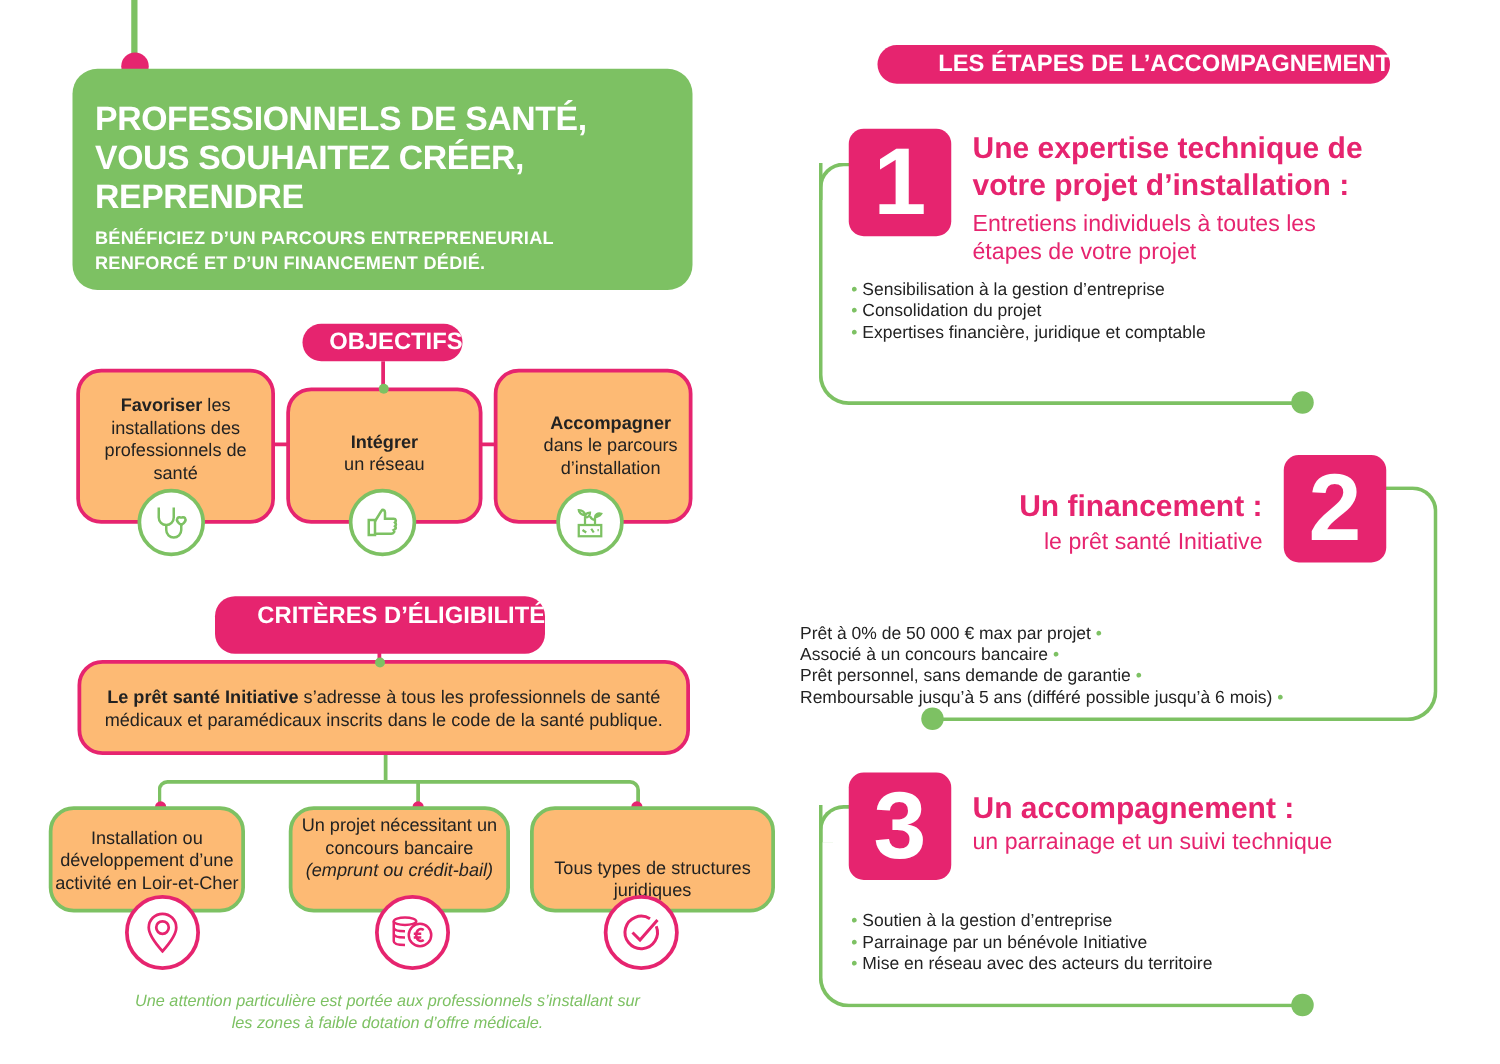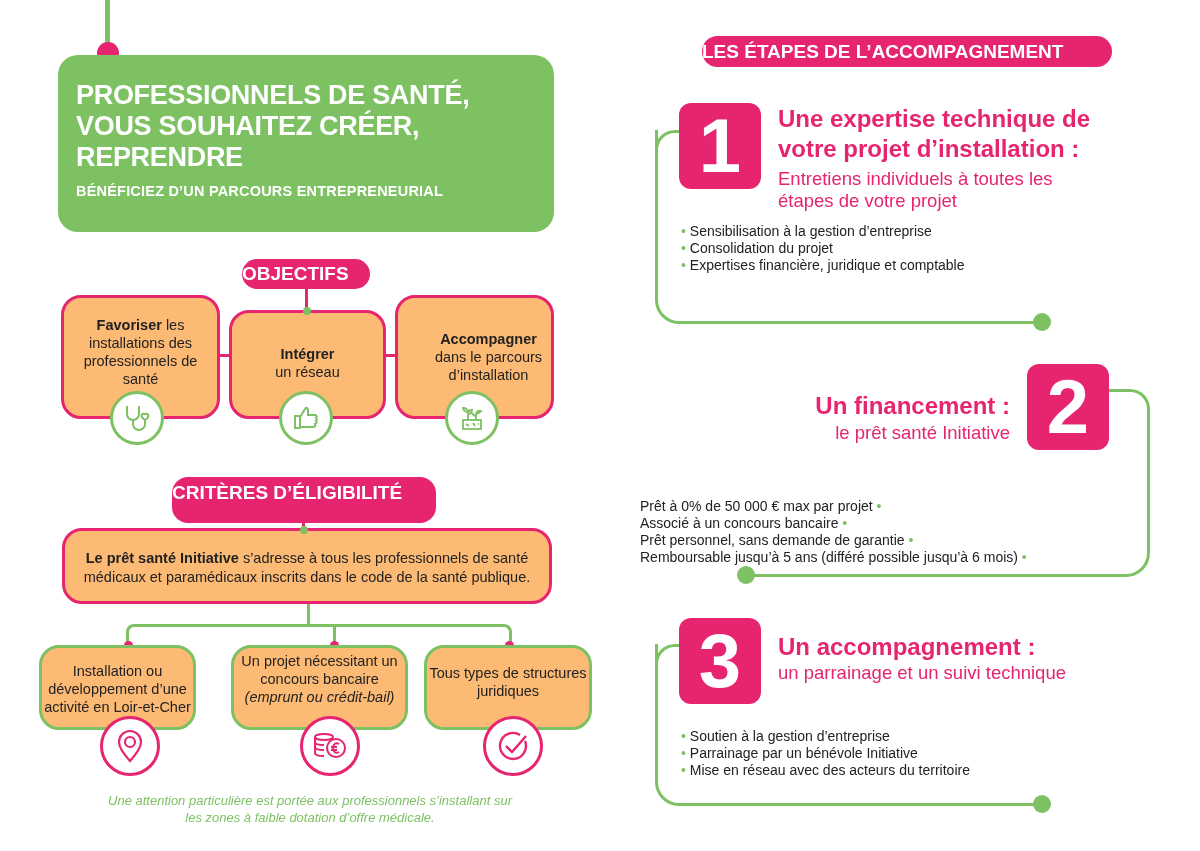--- a/index.html
+++ b/index.html
@@ -8,21 +8,21 @@
   .abs { position:absolute; }
   :root { --pink:#e6246f; --green:#7dc163; }
 
   
   .top-line { left:105px; top:0; width:5px; height:50px; background:var(--green); }
   .top-dot { left:97px; top:42px; width:22px; height:22px; border-radius:50%; background:var(--pink); }
   .hero { left:58px; top:55px; width:496px; height:177px; background:var(--green); border-radius:20px; }
   .hero-title { left:76px; top:80px; width:470px; color:#fff; font-weight:700; font-size:27px; line-height:31px; letter-spacing:-0.3px; }
   .hero-sub { left:76px; top:181px; width:440px; color:#fff; font-weight:700; font-size:14.5px; line-height:20px; letter-spacing:0.2px; }
 
-  .pill { background:var(--pink); color:#fff; font-weight:700; border-radius:16px; text-align:left; }
+  .pill { background:var(--pink); color:#fff; font-weight:700; border-radius:16px; text-align:right; }
   .pill-obj { left:242px; top:259px; width:128px; height:30px; font-size:19px; line-height:30px; }
   .pill-crit { left:172px; top:477px; width:264px; height:46px; font-size:19px; line-height:31px; }
   .pill-steps { left:702px; top:36px; width:410px; height:31px; font-size:19px; line-height:31px; }
 
   .box { border-radius:20px; background:#fdba74; box-sizing:border-box; text-align:center; }
   .box-pink { border:3px solid var(--pink); }
   .box-green { border:3px solid var(--green); }
 
   .obj-text { font-size:14.5px; line-height:18px; color:#222; }
   .obj-text b { font-weight:700; }
@@ -56,20 +56,21 @@
 
 <div class="abs top-line"></div>
 <div class="abs top-dot"></div>
 <div class="abs hero"></div>
 <div class="abs hero-title">
   <div>PROFESSIONNELS DE SANTÉ,</div>
   <div>VOUS SOUHAITEZ CRÉER, REPRENDRE</div>
 </div>
 <div class="abs hero-sub">
   <div>BÉNÉFICIEZ D’UN PARCOURS ENTREPRENEURIAL</div>
+  <div>RENFORCÉ ET D’UN FINANCEMENT DÉDIÉ.</div>
 </div>
 
 <div class="abs line-pink" style="left:305px;top:289px;width:3px;height:22px;"></div>
 <div class="abs line-pink" style="left:218px;top:354px;width:14px;height:3px;"></div>
 <div class="abs line-pink" style="left:384px;top:354px;width:14px;height:3px;"></div>
 
 <div class="abs box box-pink" style="left:61px;top:295px;width:159px;height:124px;padding-top:18px;">
   <div class="obj-text"><b>Favoriser</b><span> les installations des professionnels de santé</span></div>
 </div>
 <div class="abs box box-pink" style="left:229px;top:310px;width:157px;height:109px;padding-top:32px;">
@@ -116,21 +117,21 @@
 <div class="abs" style="left:124px;top:641px;width:9px;height:9px;border-radius:50%;background:var(--pink);"></div>
 <div class="abs" style="left:330px;top:641px;width:9px;height:9px;border-radius:50%;background:var(--pink);"></div>
 <div class="abs" style="left:505px;top:641px;width:9px;height:9px;border-radius:50%;background:var(--pink);"></div>
 
 <div class="abs box box-green crit-box" style="left:39px;top:645px;width:157px;height:85px;padding-top:14px;">
   <span>Installation ou développement d’une activité en Loir-et-Cher</span>
 </div>
 <div class="abs box box-green crit-box" style="left:231px;top:645px;width:177px;height:85px;padding-top:4px;">
   <span>Un projet nécessitant un concours bancaire</span><br><i>(emprunt ou crédit-bail)</i>
 </div>
-<div class="abs box box-green crit-box" style="left:424px;top:645px;width:168px;height:85px;padding-top:16px;">
+<div class="abs box box-green crit-box" style="left:424px;top:645px;width:196px;height:85px;padding-top:38px;">
   <span>Tous types de structures juridiques</span>
 </div>
 
 <div class="abs icon-circle ic-pink" style="left:100px;top:716px;width:60px;height:60px;">
   <svg width="30" height="34" viewBox="0 0 30 34" fill="none" stroke="#e6246f" stroke-width="2.2">
       <path d="M15 32C6 22 4 17 4 13a11 11 0 0 1 22 0c0 4-2 9-11 19z"></path>
       <circle cx="15" cy="13" r="5"></circle>
     </svg>
 </div>
 <div class="abs icon-circle ic-pink" style="left:300px;top:716px;width:60px;height:60px;">

